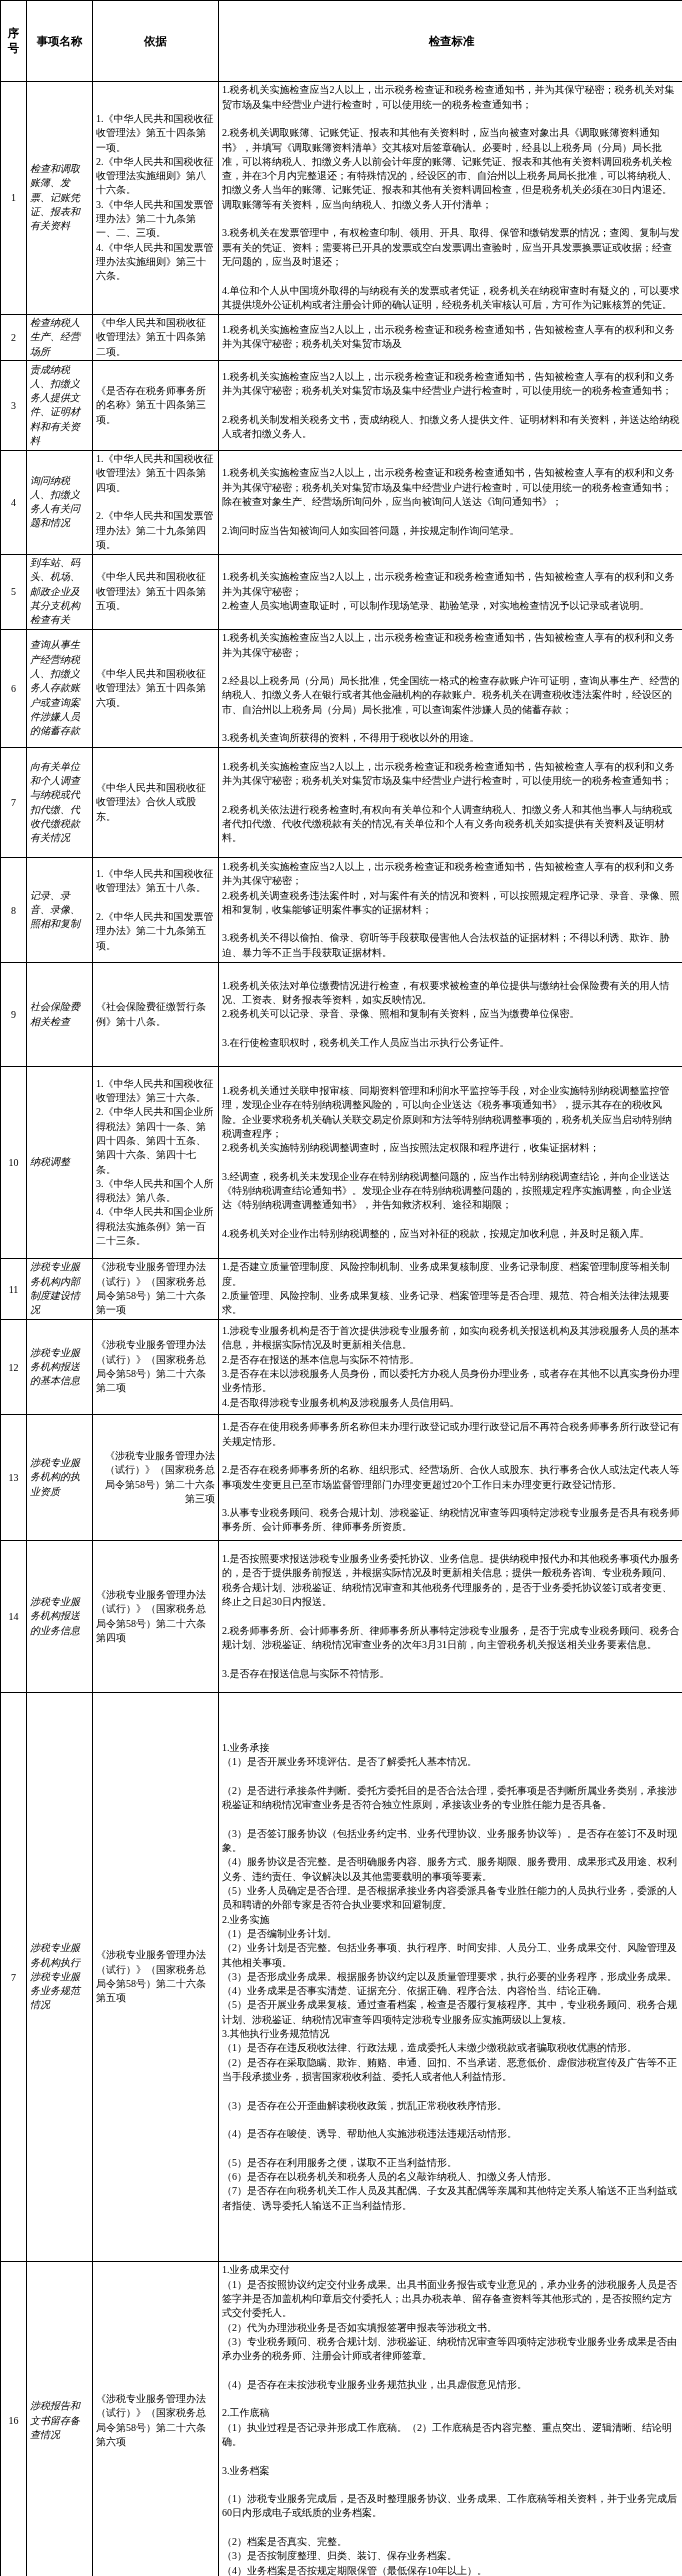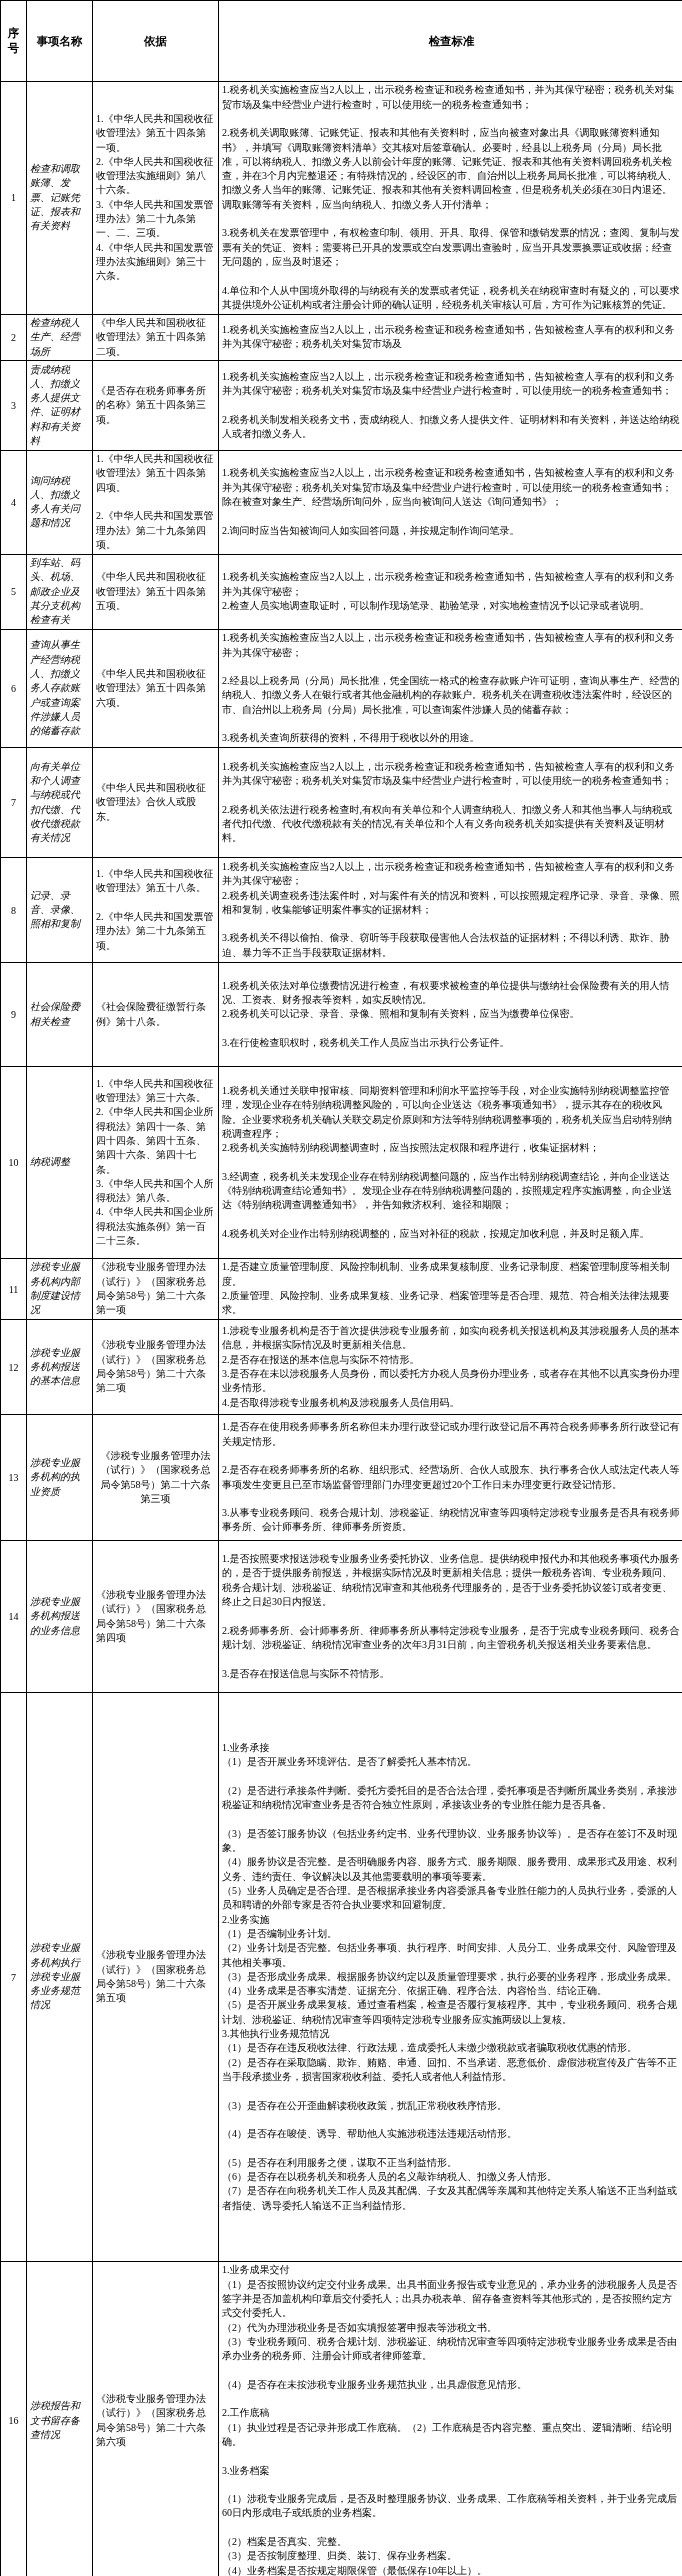--- a/index.html
+++ b/index.html
@@ -39,21 +39,21 @@
     word-break: break-all;
     font-style: italic;
   }
   td.basis {
     font-size: 10px;
     line-height: 14.3px;
     white-space: pre-wrap;
     word-break: break-all;
     text-align: left;
   }
-  td.basis.center { text-align: center; }
+  td.basis.center { text-align: right; }
   td.std {
     font-size: 10px;
     line-height: 14.3px;
     white-space: pre-wrap;
     word-break: break-all;
     text-align: left;
     padding: 1.4px 4.3px;
   }
 </style>
 </head>

